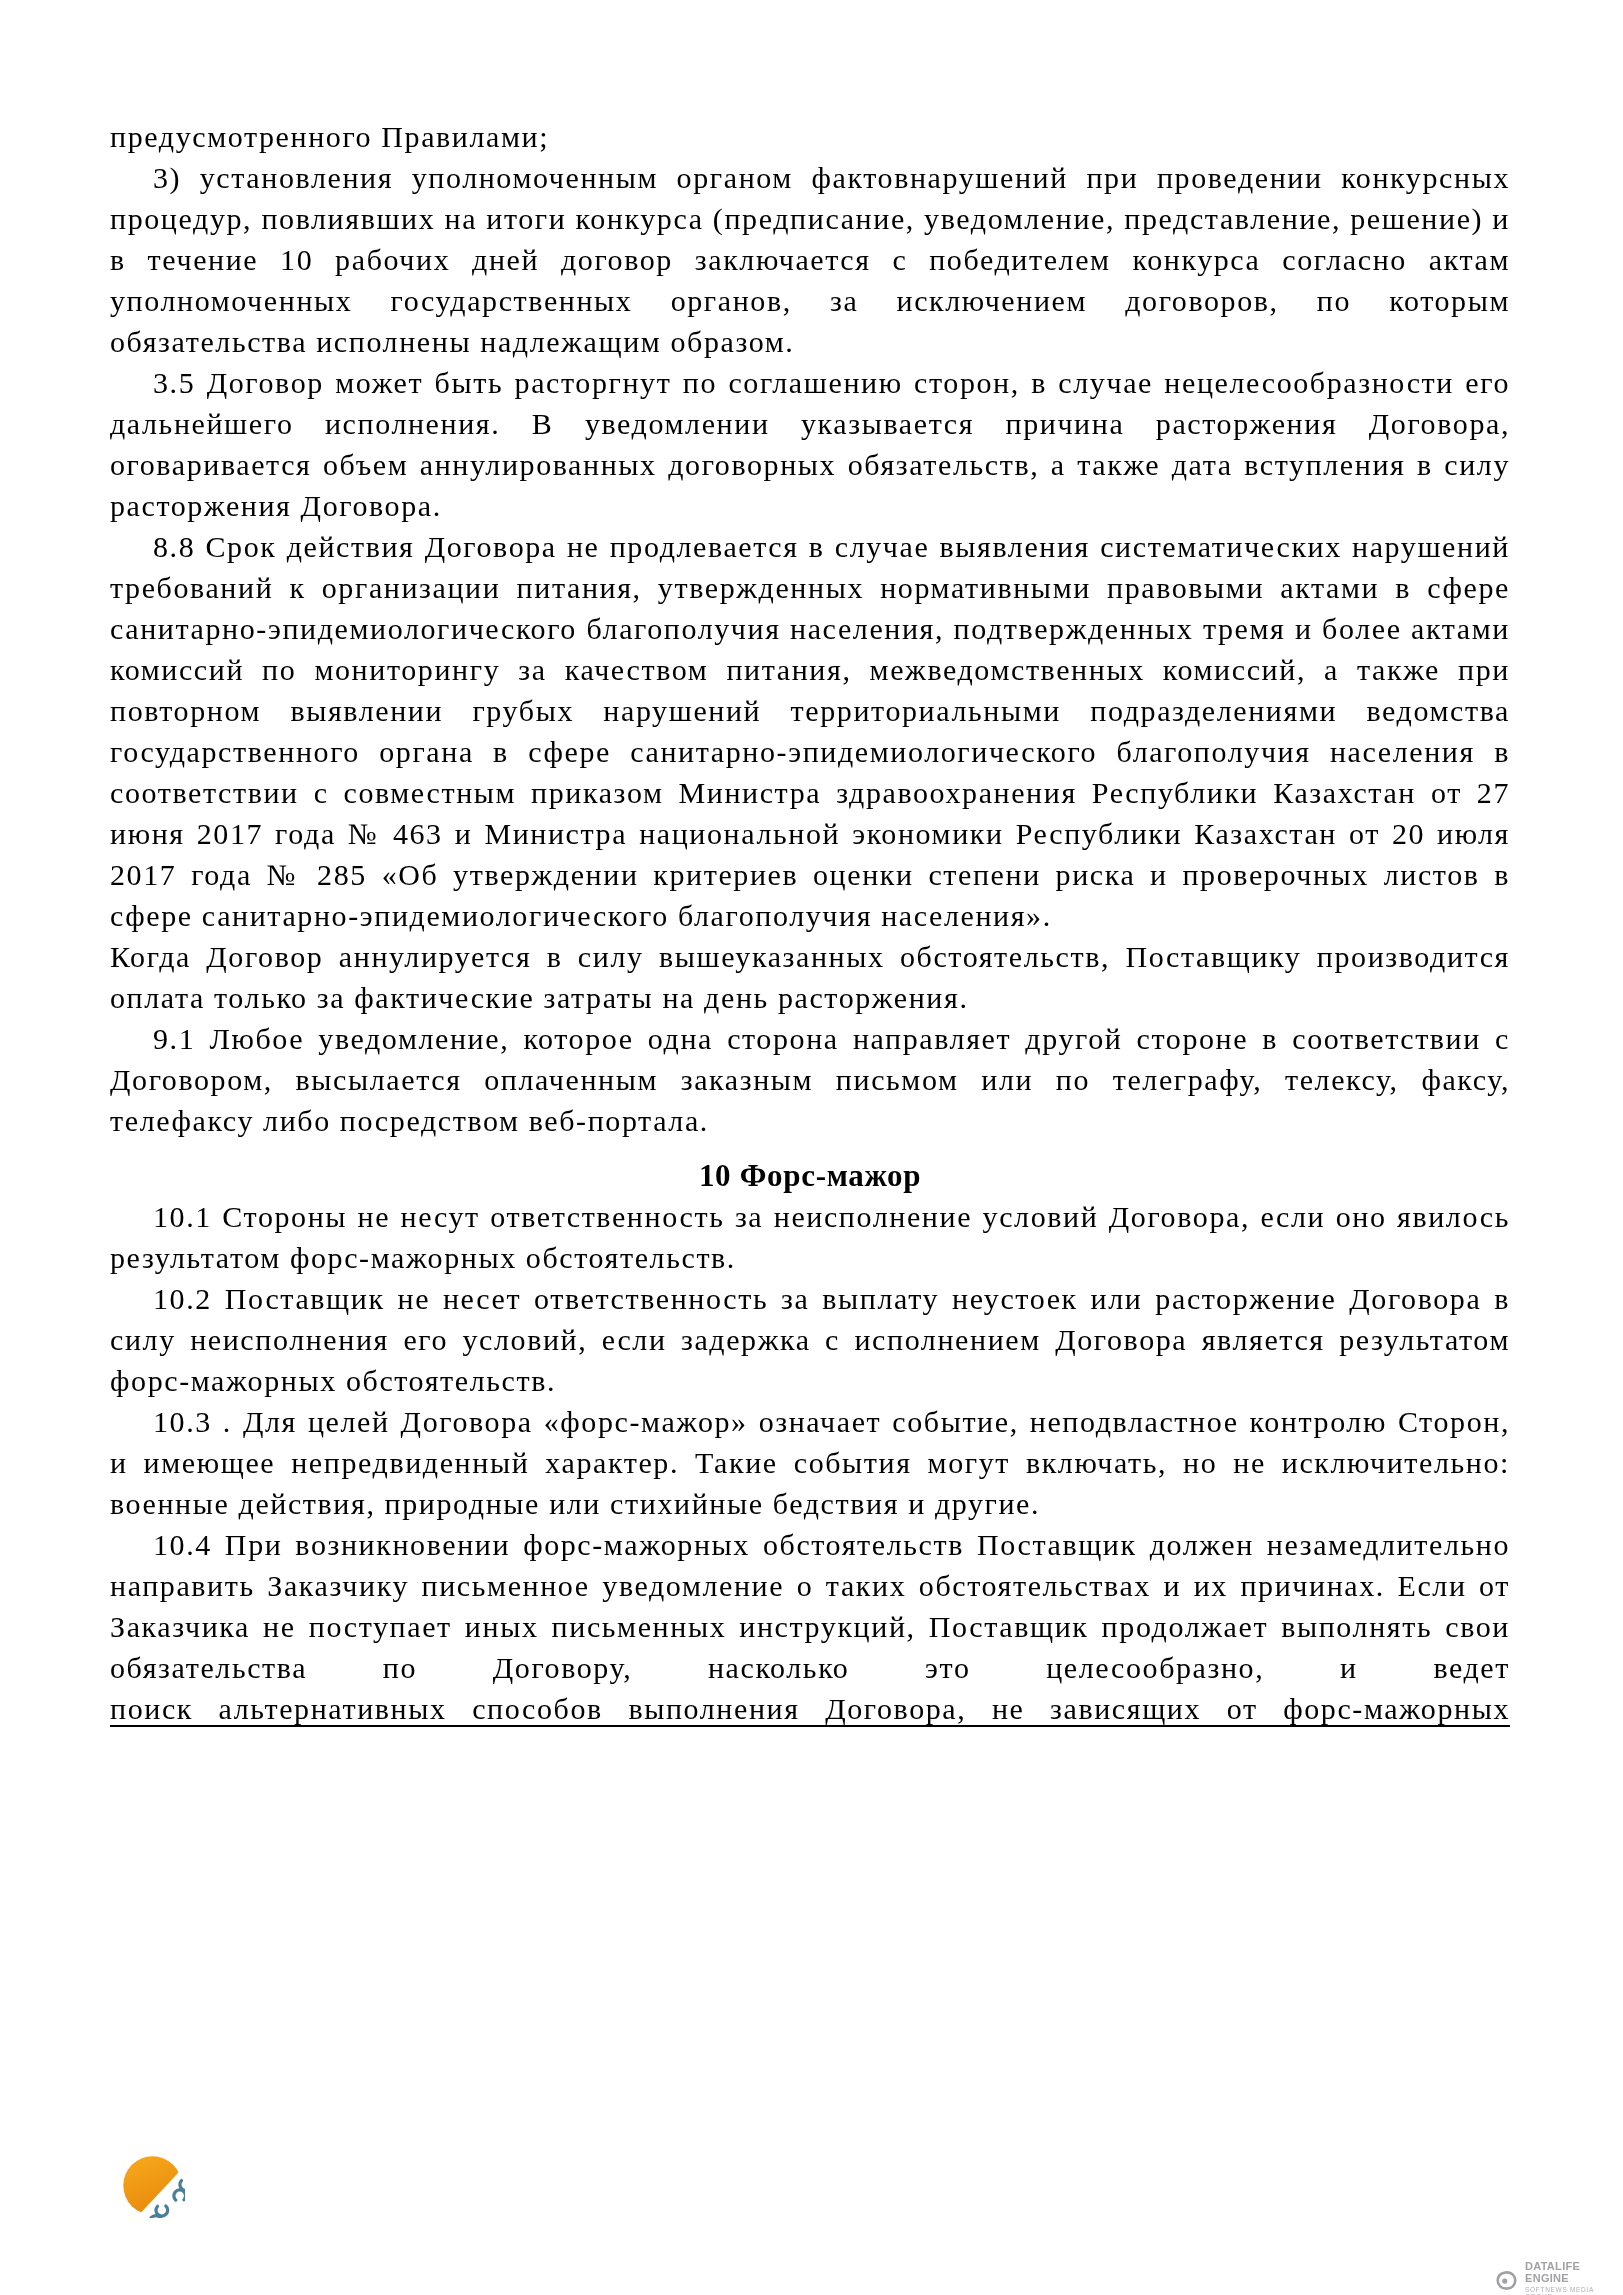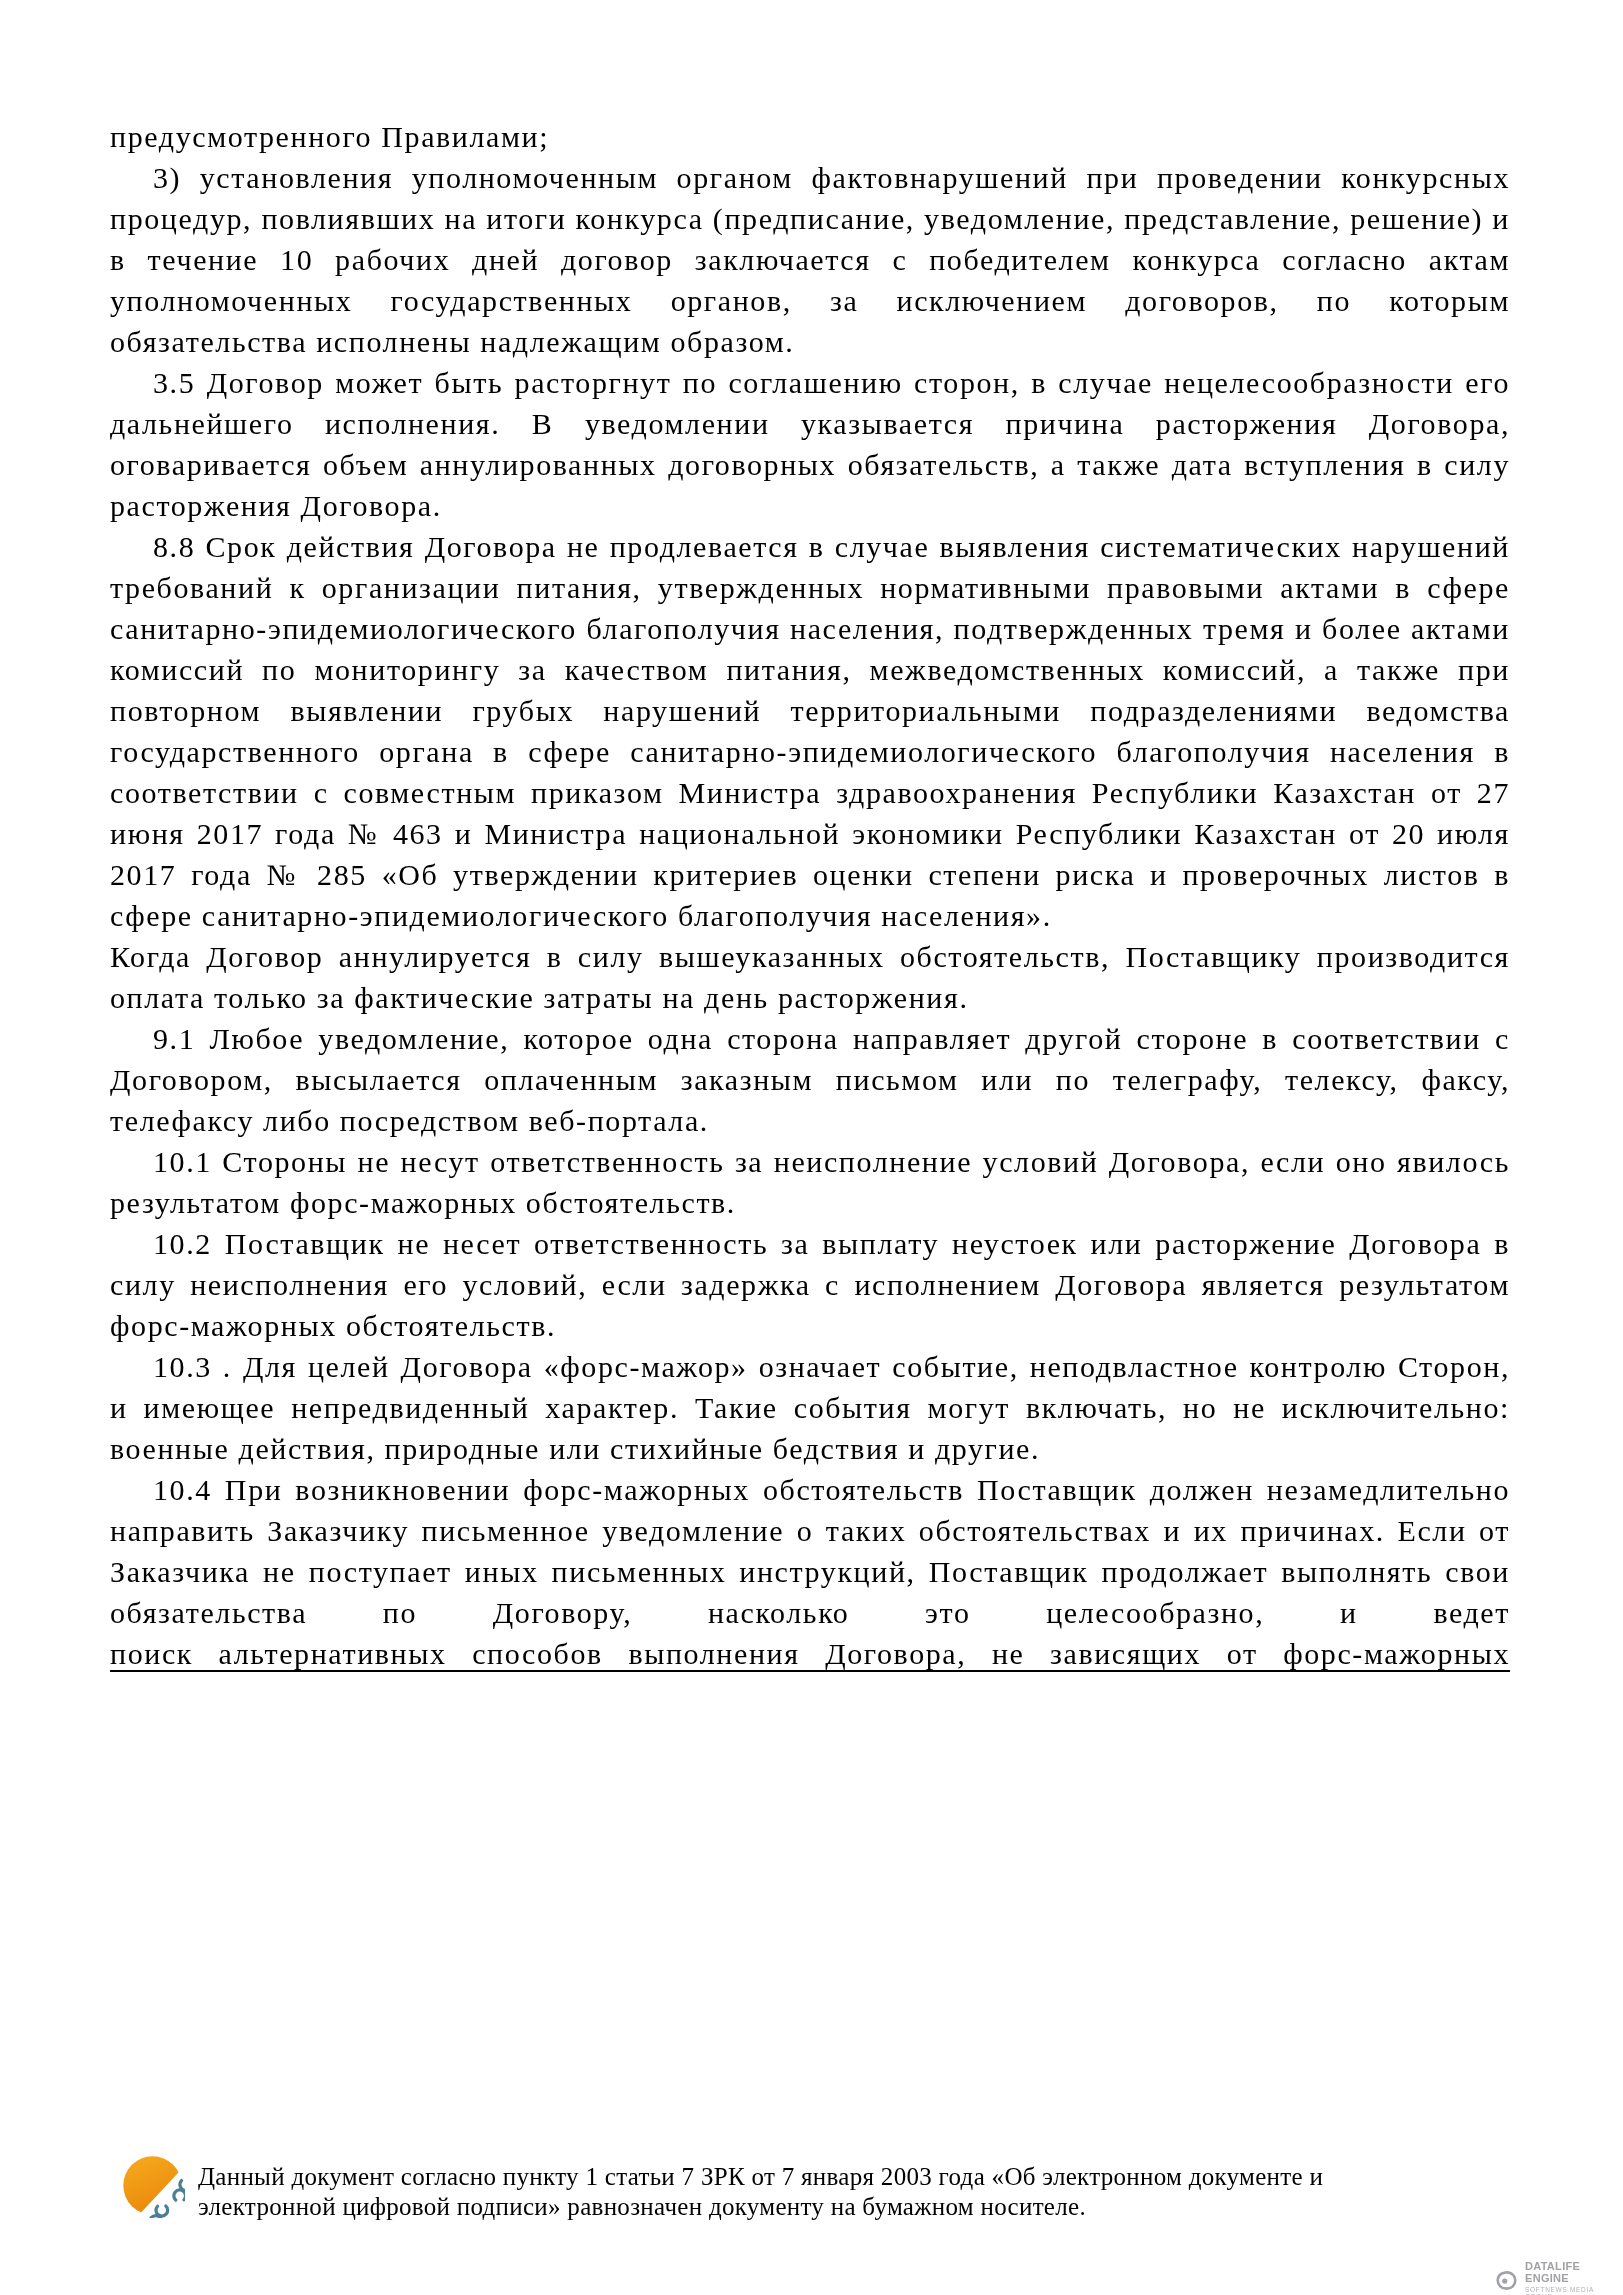--- a/index.html
+++ b/index.html
@@ -90,20 +90,21 @@
     <p class="para">3.5 Договор может быть расторгнут по соглашению сторон, в случае нецелесообразности его дальнейшего исполнения. В уведомлении указывается причина расторжения Договора, оговаривается объем аннулированных договорных обязательств, а также дата вступления в силу расторжения Договора.</p>
 
     <p class="para">8.8 Срок действия Договора не продлевается в случае выявления систематических нарушений требований к организации питания, утвержденных нормативными правовыми актами в сфере санитарно-эпидемиологического благополучия населения, подтвержденных тремя и более актами комиссий по мониторингу за качеством питания, межведомственных комиссий, а также при повторном выявлении грубых нарушений территориальными подразделениями ведомства государственного органа в сфере санитарно-эпидемиологического благополучия населения в соответствии с совместным приказом Министра здравоохранения Республики Казахстан от 27 июня 2017 года № 463 и Министра национальной экономики Республики Казахстан от 20 июля 2017 года № 285 «Об утверждении критериев оценки степени риска и проверочных листов в сфере санитарно-эпидемиологического благополучия населения».</p>
 
     <p class="para noindent nogap">Когда Договор аннулируется в силу вышеуказанных обстоятельств, Поставщику производится оплата только за фактические затраты на день расторжения.</p>
 
 
     <p class="para">9.1 Любое уведомление, которое одна сторона направляет другой стороне в соответствии с Договором, высылается оплаченным заказным письмом или по телеграфу, телексу, факсу, телефаксу либо посредством веб-портала.</p>
 
 
+    <h2 class="heading">10 Форс-мажор</h2>
 
     <p class="para">10.1 Стороны не несут ответственность за неисполнение условий Договора, если оно явилось результатом форс-мажорных обстоятельств.</p>
 
     <p class="para">10.2 Поставщик не несет ответственность за выплату неустоек или расторжение Договора в силу неисполнения его условий, если задержка с исполнением Договора является результатом форс-мажорных обстоятельств.</p>
 
     <p class="para">10.3 . Для целей Договора «форс-мажор» означает событие, неподвластное контролю Сторон, и имеющее непредвиденный характер. Такие события могут включать, но не исключительно: военные действия, природные или стихийные бедствия и другие.</p>
 
     <p class="para fill">10.4 При возникновении форс-мажорных обстоятельств Поставщик должен незамедлительно направить Заказчику письменное уведомление о таких обстоятельствах и их причинах. Если от Заказчика не поступает иных письменных инструкций, Поставщик продолжает выполнять свои обязательства по Договору, насколько это целесообразно, и ведет</p>
 
     <p class="para noindent underlined">поиск альтернативных способов выполнения Договора, не зависящих от форс-мажорных</p>
@@ -123,24 +124,20 @@
           <rect x="-24" y="62" width="150" height="38" fill="#ffffff"></rect>
           <g fill="none" stroke="#4b7f95" stroke-width="5" stroke-linecap="round">
             <path d="M2,88 a9,9 0 1 1 9,9"></path>
             <path d="M30,74 a9,9 0 1 0 9,9"></path>
             <path d="M56,88 a9,9 0 1 1 9,9"></path>
             <path d="M84,74 a9,9 0 1 0 9,9"></path>
           </g>
         </g>
       </svg>
     </span>
-    <div class="esign-note">
-      <div>Данный документ согласно пункту 1 статьи 7 ЗРК от 7 января 2003 года «Об электронном документе и</div>
-      <div>электронной цифровой подписи» равнозначен документу на бумажном носителе.</div>
-    </div>
   </footer>
 
   <div class="watermark">
     <span class="wm-icon">
       <svg viewBox="0 0 36 36" width="21" height="21" aria-hidden="true">
         <path d="M18 4 C28 4 33 11 33 18 C33 26 27 32 18 32 C9 32 3 26 3 18 C3 13 5.5 8.5 10 6 Z" fill="none" stroke="#a2a2a6" stroke-width="4.5" stroke-linejoin="round"></path>
         <circle cx="15" cy="19" r="4.5" fill="#a2a2a6"></circle>
       </svg>
     </span>
     <div class="wm-text">

